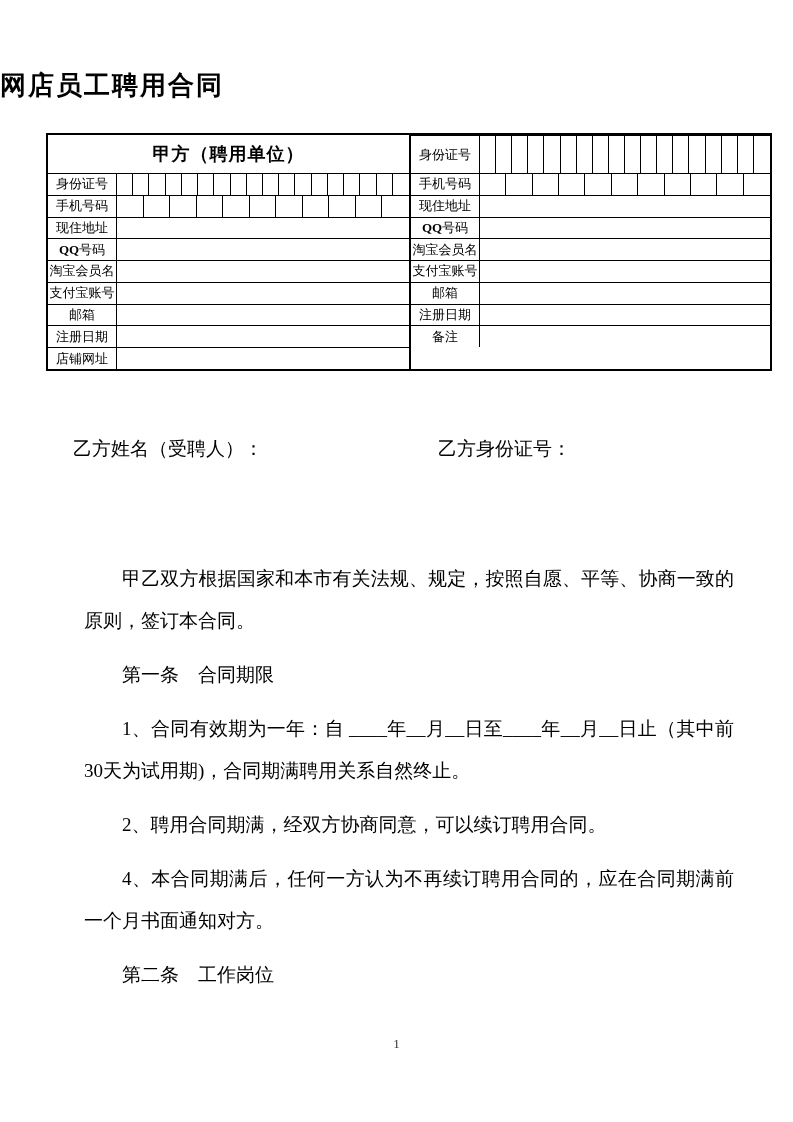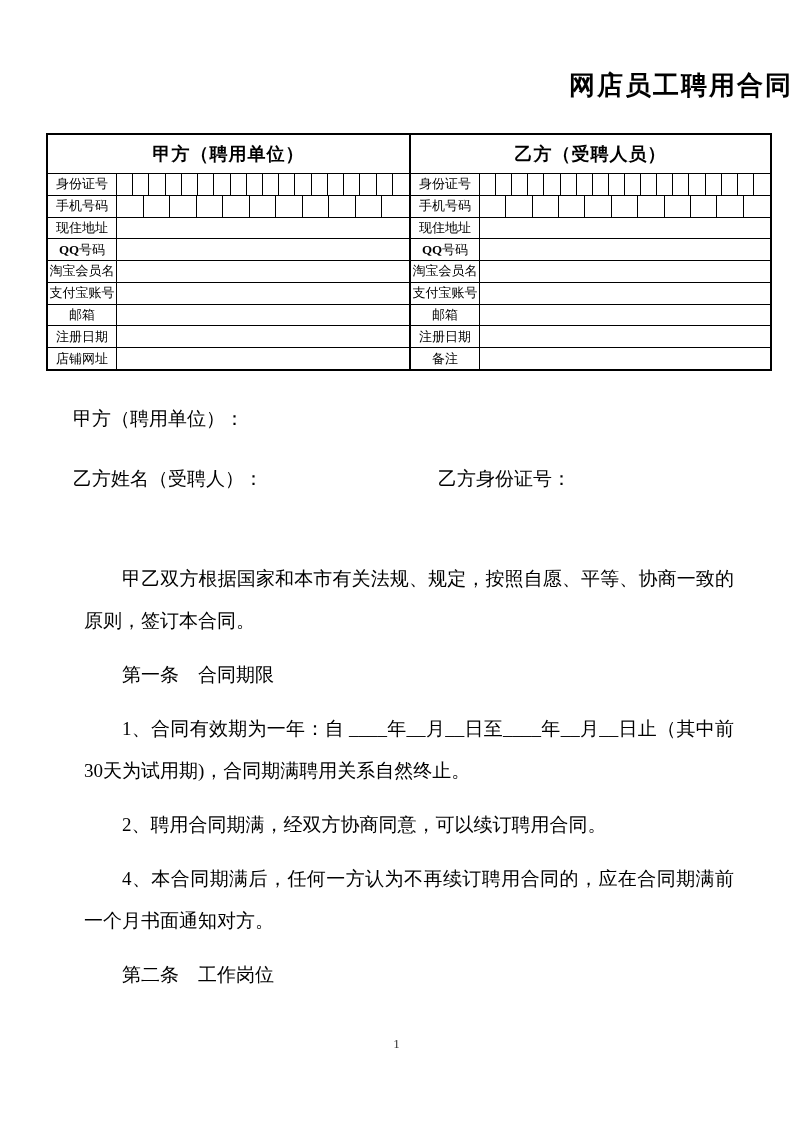--- a/index.html
+++ b/index.html
@@ -6,21 +6,21 @@
   .page{
     position:relative;
     width:793px;height:1122px;
     background:#ffffff;
     color:#000;
     font-family:"Liberation Serif","DejaVu Serif",serif;
     overflow:hidden;
   }
   .doc-title{
     position:absolute;top:68px;left:0;width:100%;
-    margin:0;text-align:right;
+    margin:0;text-align:left;
     font-size:26px;font-weight:bold;letter-spacing:2px;
   }
   
   .info-table{
     position:absolute;left:46px;top:133px;width:726px;height:238px;
     display:flex;
     border:2px solid #000;
     box-sizing:border-box;
   }
   .half{
@@ -124,21 +124,20 @@
         <div class="cell label">支付宝账号</div>
         <div class="cell content"></div>
         <div class="cell label">邮箱</div>
         <div class="cell content"></div>
         <div class="cell label">注册日期</div>
         <div class="cell content"></div>
         <div class="cell label">店铺网址</div>
         <div class="cell content"></div>
       </div>
       <div class="half">
-        <div class="cell head">乙方（受聘人员）</div>
         <div class="cell label">身份证号</div>
         <div class="cell content">
           <div class="boxes" style="grid-template-columns:repeat(18,1fr)">
             <div class="box"></div>
             <div class="box"></div>
             <div class="box"></div>
             <div class="box"></div>
             <div class="box"></div>
             <div class="box"></div>
             <div class="box"></div>
@@ -182,24 +181,20 @@
         <div class="cell label">邮箱</div>
         <div class="cell content"></div>
         <div class="cell label">注册日期</div>
         <div class="cell content"></div>
         <div class="cell label">备注</div>
         <div class="cell content"></div>
       </div>
     </div>
 
   <div class="fields">
-    <p class="field-line">
-      <span>甲方（聘用单位）：</span>
-      <span></span>
-    </p>
     <p class="field-line"></p>
     <p class="field-line">
       <span>乙方姓名（受聘人）：</span>
       <span></span>
       <span class="id-label">乙方身份证号：</span>
     </p>
   </div>
 
   <div class="body-text">
     <p>甲乙双方根据国家和本市有关法规、规定，按照自愿、平等、协商一致的原则，签订本合同。</p>

